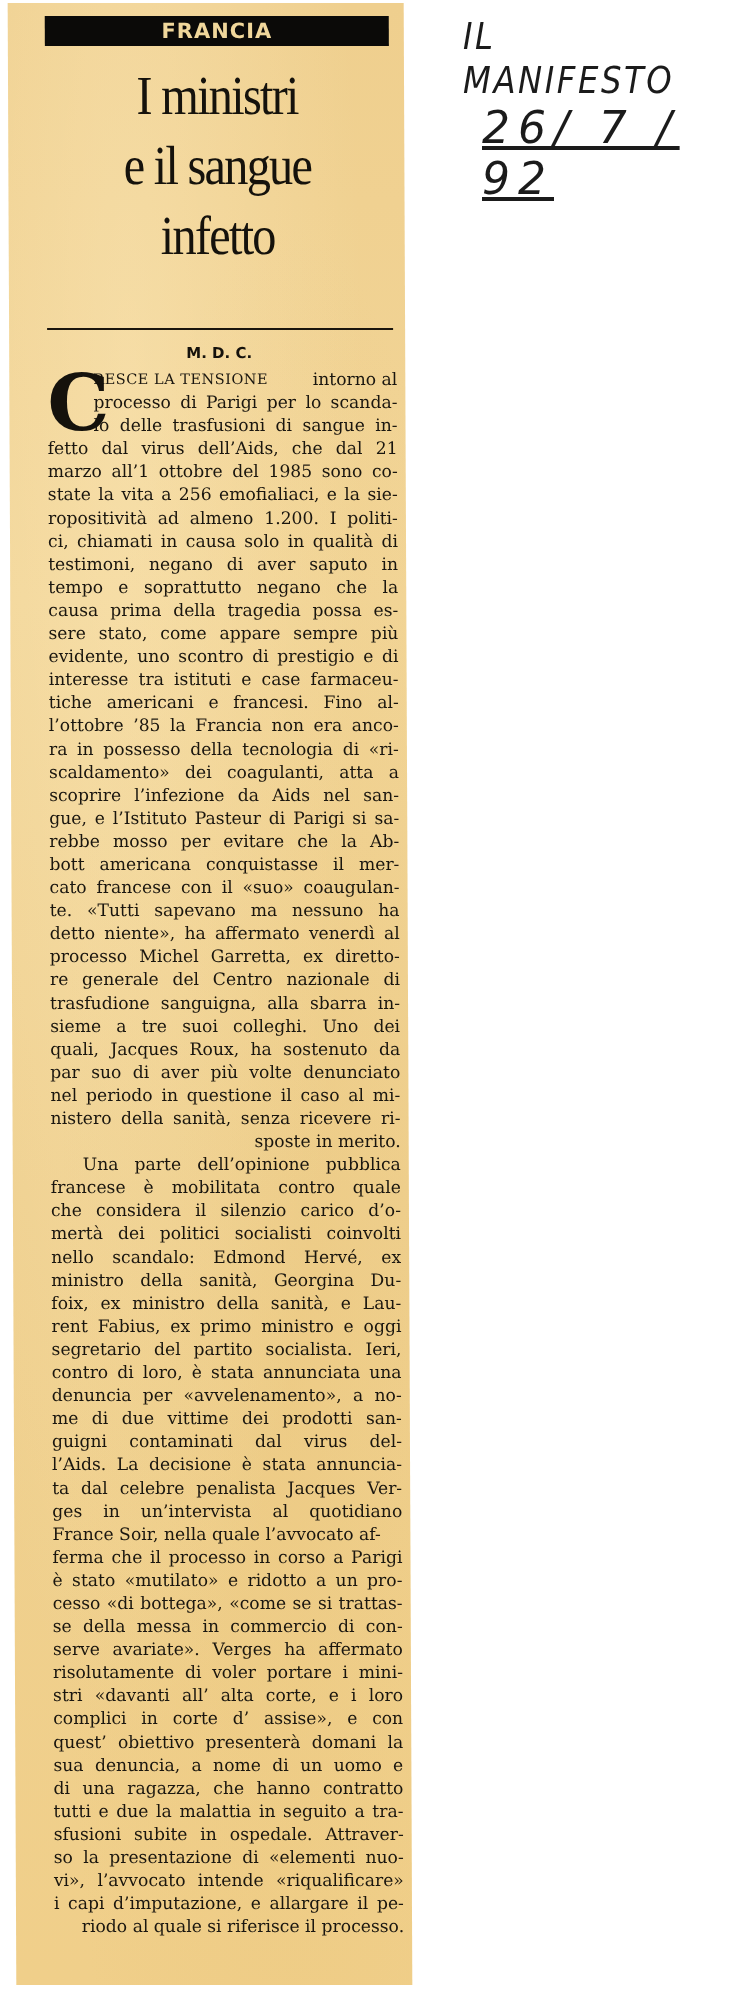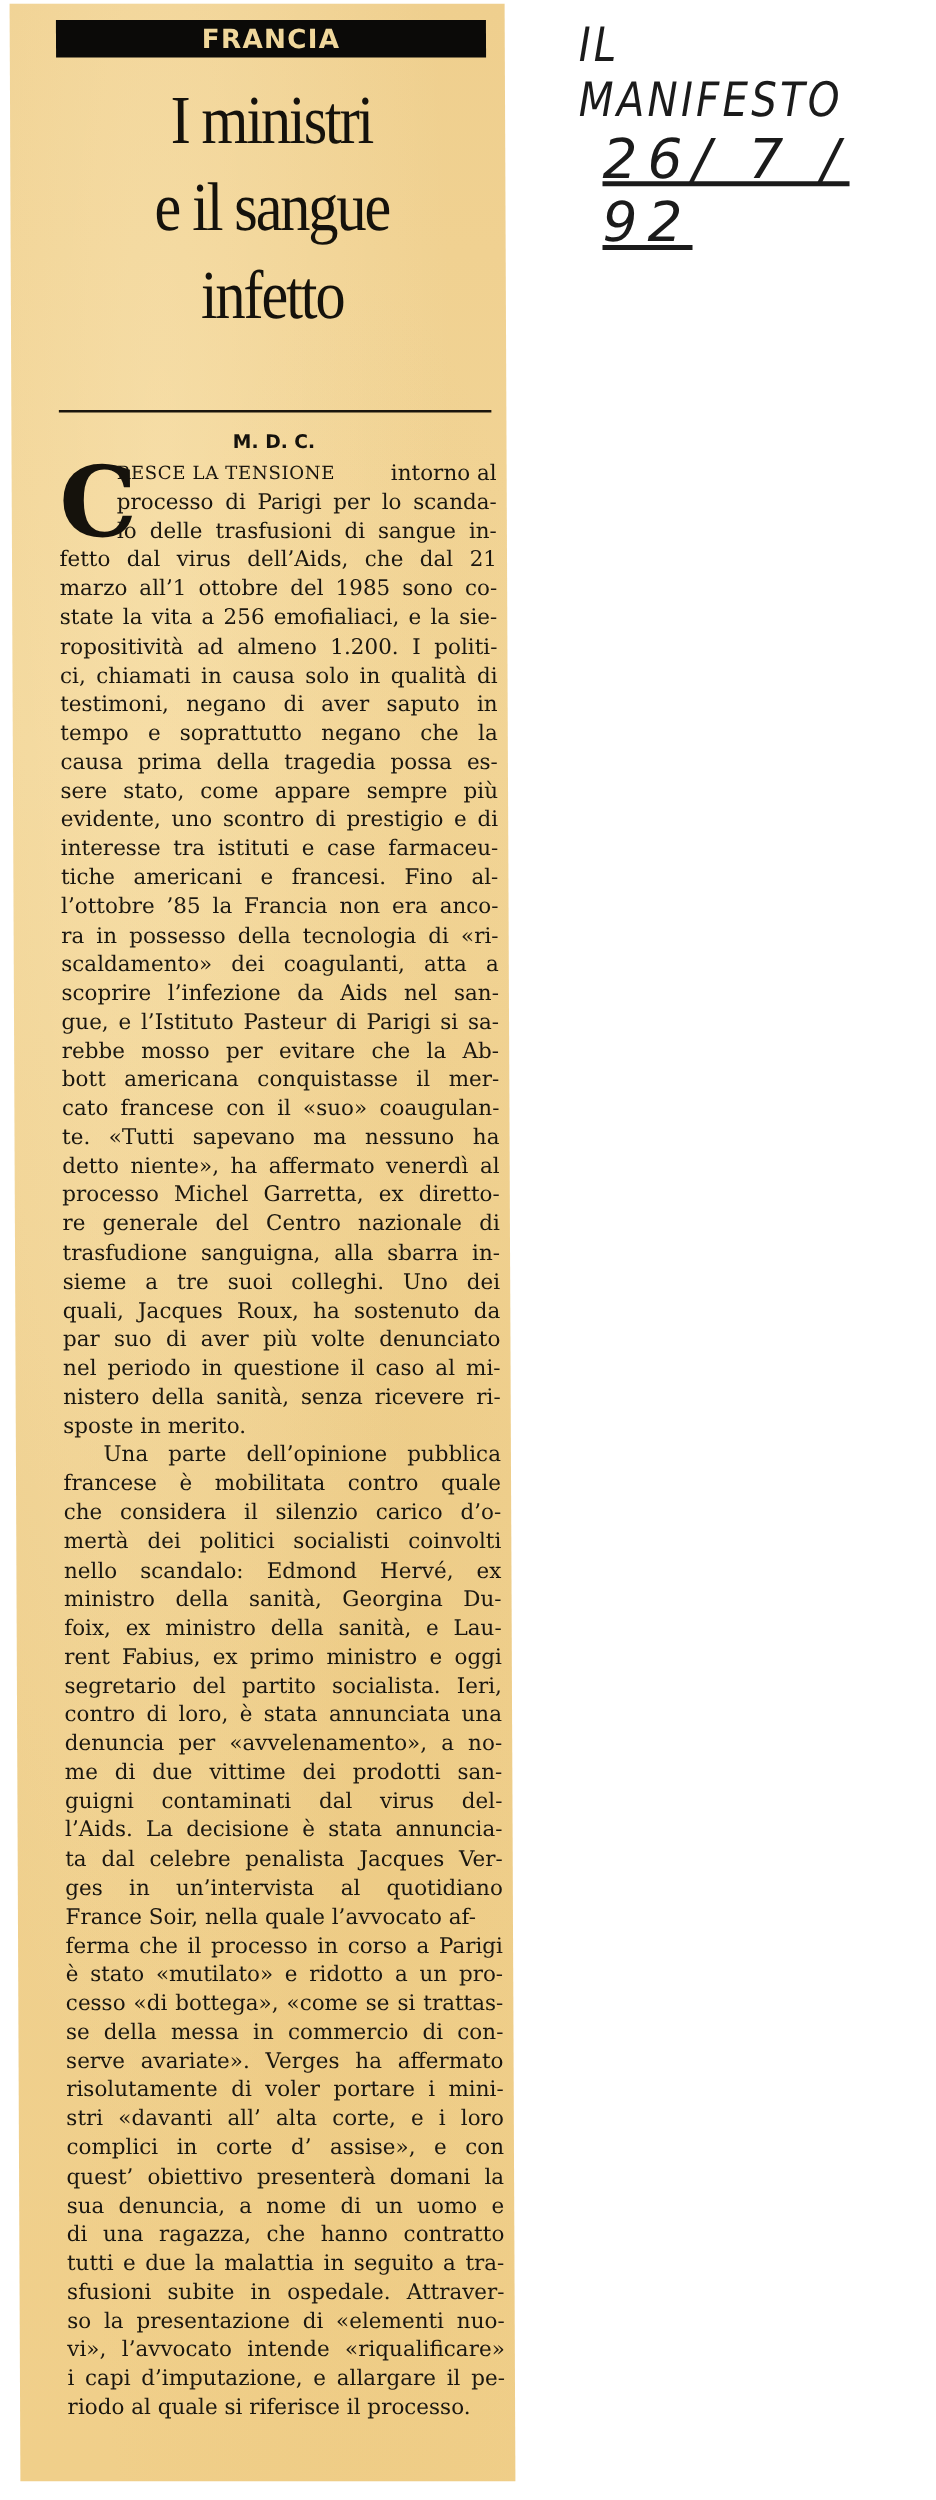--- a/index.html
+++ b/index.html
@@ -38,21 +38,21 @@
   .byline {
     position: absolute; left: 37px; top: 341px; width: 346px; text-align: center;
     font-family: "DejaVu Sans", sans-serif; font-weight: bold; font-size: 15px; color: #15120c;
   }
   .body-text {
     position: absolute; left: 38px; top: 365px; width: 350px;
     color: #1a160f; font-family: "DejaVu Serif", serif;
     font-size: 17.2px; line-height: 23.1px;
   }
   .body-text .line { white-space: nowrap; display: flex; justify-content: space-between; height: 23.1px; }
-  .body-text .line.last { justify-content: flex-start; }
+  .body-text .line.last { justify-content: flex-end; }
   .body-text .line.indent { padding-left: 32px; }
   .body-text .line.drop { padding-left: 46px; }
   .dropcap {
     position: absolute; left: 0px; top: 2px; font-family: "DejaVu Serif", serif;
     font-weight: bold; font-size: 78px; line-height: 66px; color: #15120c;
   }
   .smallcaps { font-size: 14.5px; letter-spacing: 0.5px; text-align: right; }
   .ital { }
   .handwriting {
     position: absolute; color: #1b1b1b; font-family: "DejaVu Sans", sans-serif;

